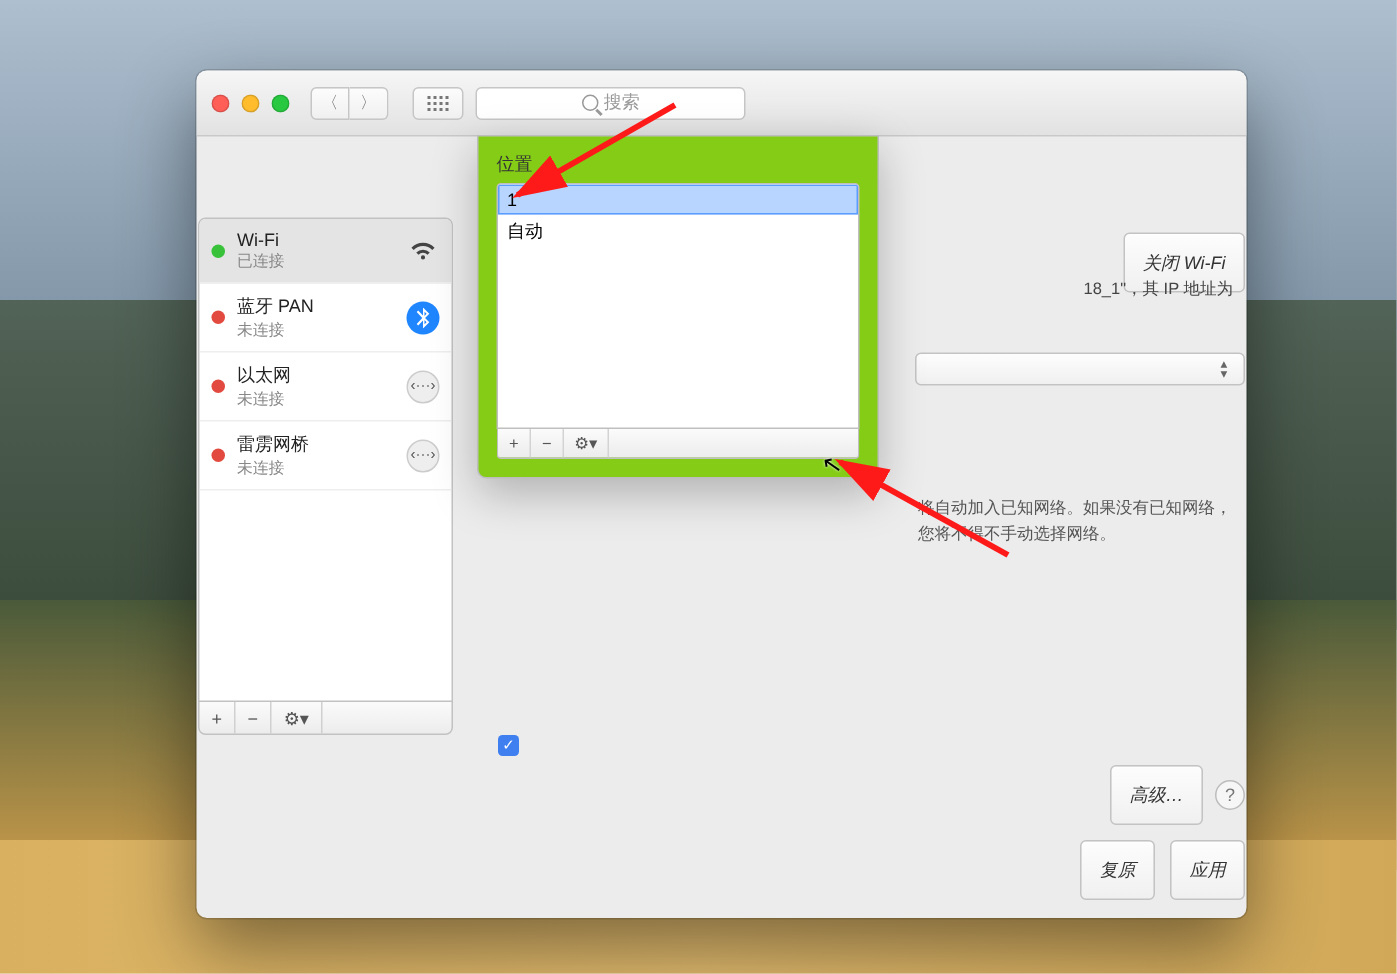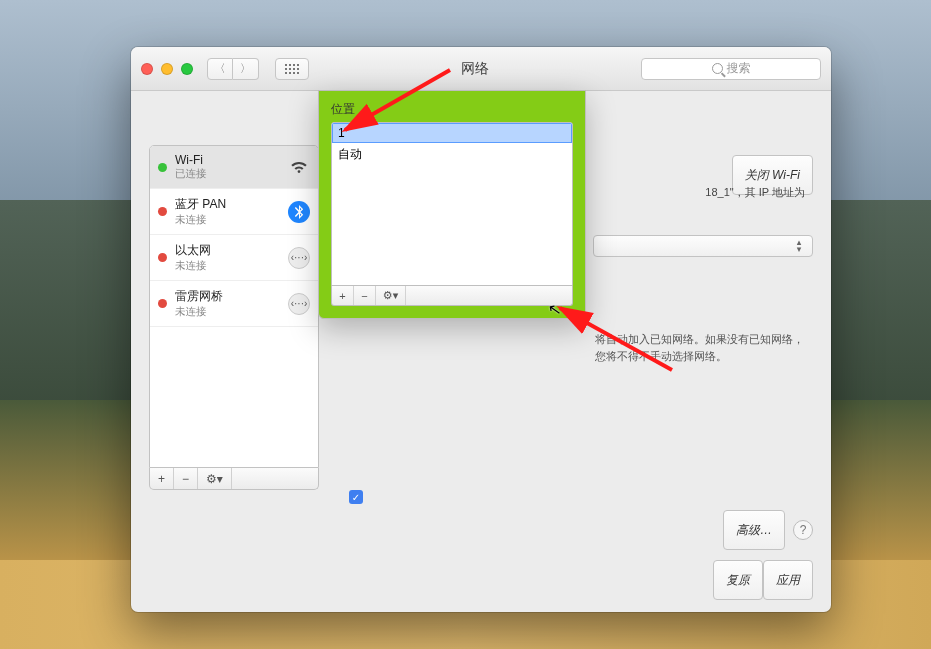--- a/index.html
+++ b/index.html
@@ -29,21 +29,21 @@
   .seg { height:22px; min-width:26px; background:linear-gradient(#fcfcfc,#f0f0f0); border:1px solid #c6c6c6; display:flex; align-items:center; justify-content:center; font-size:11px; color:#777;}
   .seg:first-child{border-radius:4px 0 0 4px;} .seg:last-child{border-radius:0 4px 4px 0; border-left:none;}
   .grid-btn{ margin-left:8px; width:34px; height:22px; border:1px solid #c6c6c6; border-radius:4px; background:linear-gradient(#fcfcfc,#f0f0f0); display:flex; align-items:center; justify-content:center;}
   .grid-dots{ display:grid; grid-template-columns:repeat(4,2px); grid-auto-rows:2px; gap:2px;}
   .grid-dots i{ width:2px; height:2px; background:#777;}
   .title { flex:1; text-align:center; font-size:14px; color:#404040; }
   .searchbox { width:180px; height:22px; border:1px solid #c6c6c6; border-radius:4px; background:#fff; display:flex; align-items:center; padding:0 6px; color:#9a9a9a; font-size:12px; gap:4px;justify-content:center;}
   .mag { width:11px; height:11px; border:1.5px solid #9a9a9a; border-radius:50%; position:relative;}
   .mag::after{content:""; position:absolute; width:5px; height:1.5px; background:#9a9a9a; bottom:-2px; right:-4px; transform:rotate(45deg);}
 
-  .body { flex:1; position:relative; padding:14px 18px 12px; display:flex; flex-direction:column; }
+  .body { flex:1; position:relative; padding:14px 1px 12px; display:flex; flex-direction:column; }
   .loc-label { position:absolute; top:14px; left:50%; transform:translateX(-96px); font-size:13px; color:#3a3a3a; }
 
   .main-row { display:flex; gap:16px; margin-top:40px; flex:1; }
   .sidebar { width:170px; display:flex; flex-direction:column; }
   .svc-list { flex:1; background:#fff; border:1px solid #c2c2c2; border-radius:5px 5px 0 0; overflow:hidden;}
   .svc { display:flex; align-items:center; padding:7px 8px; border-bottom:1px solid #eee; gap:8px;}
   .svc.selected{ background:#e4e4e4;}
   .dot{ width:9px; height:9px; border-radius:50%; }
   .dot.green{background:#38c23a;} .dot.red{background:#e24a3f;}
   .svc-text{ flex:1; }
@@ -65,21 +65,21 @@
   .status-snippet{ position:absolute; right:8px; top:40px; font-size:11px; color:#444;}
   .net-select{ position:absolute; right:0; top:90px; width:220px; height:22px; border:1px solid #c3c3c3; border-radius:4px; background:linear-gradient(#fdfdfd,#f0f0f0); display:flex; align-items:center; justify-content:flex-end; padding-right:6px;}
   .stepper-caret{ width:14px; color:#666; font-size:9px; line-height:7px; text-align:center;}
   .auto-join{ position:absolute; right:8px; top:186px; width:210px; font-size:11px; color:#555; line-height:1.5;}
 
   .menubar-row{ display:flex; align-items:center; gap:8px; font-size:12px; color:#333; margin-top:auto; padding-left:200px;}
   .chk{ width:14px; height:14px; border-radius:3px; background:#3f7ff0; display:inline-flex; align-items:center; justify-content:center; color:#fff; font-size:10px;}
   .adv-row{ display:flex; justify-content:flex-end; align-items:center; gap:8px; margin-top:6px;}
   .help{ width:20px; height:20px; border-radius:50%; border:1px solid #bcbcbc; background:#f6f6f6; color:#777; font-size:12px; display:flex; align-items:center; justify-content:center;}
 
-  .bottom-row{ display:flex; justify-content:flex-end; gap:0; margin-top:10px;}
+  .bottom-row{ display:flex; justify-content:flex-end; gap:10px; margin-top:10px;}
 
   
   .sheet{
     position:absolute; left:318px; top:90px; width:268px; height:229px;
     background:#84cc16; border:1px solid #bdbdbd; border-radius:0 0 6px 6px;
     box-shadow:0 10px 30px rgba(0,0,0,.25);
     padding:10px 12px 12px; display:flex; flex-direction:column;
   }
   .sheet-label{ font-size:12px; color:#333; margin-bottom:4px;}
   .sheet-list{ flex:1; background:#fff; border:1px solid #bfbfbf; border-radius:3px 3px 0 0; overflow:hidden; }
@@ -124,21 +124,20 @@
           <i></i>
           <i></i>
           <i></i>
           <i></i>
           <i></i>
           <i></i>
           <i></i>
           <i></i>
         </div>
     </div>
-    <div class="title">网络</div>
     <div class="searchbox">
       <span class="mag"></span>
       <span>搜索</span>
     </div>
   </div>
 
   <div class="body">
     <div class="loc-label">位</div>
 
     <div class="main-row">

